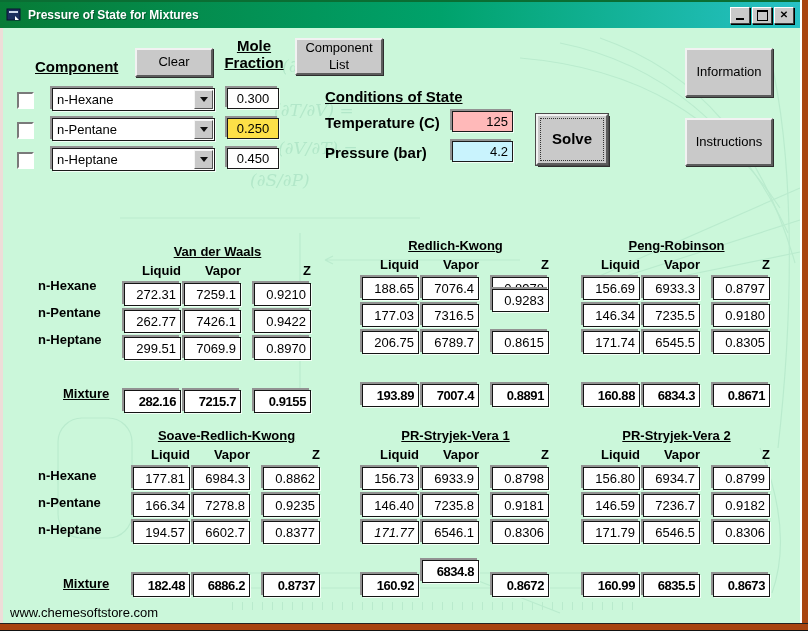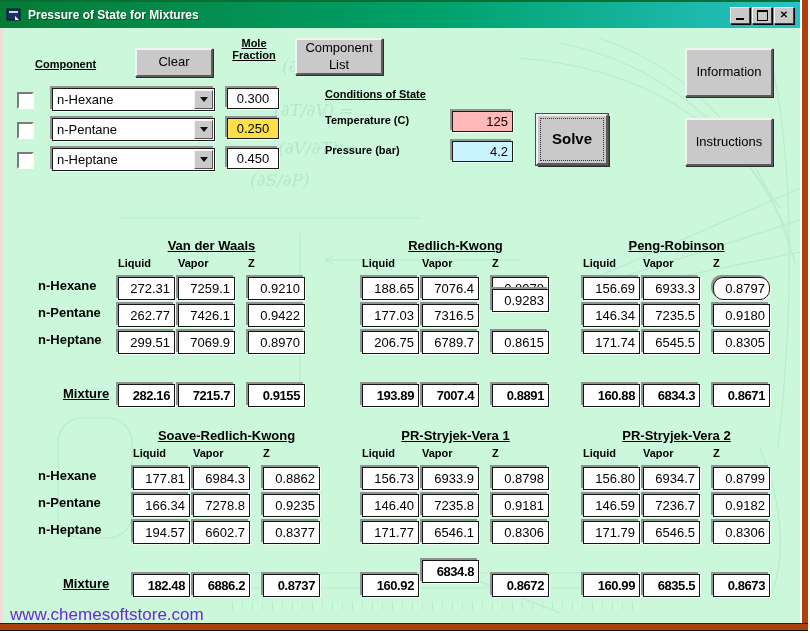--- a/index.html
+++ b/index.html
@@ -20,45 +20,45 @@
   .max-shape{width:9px;height:8px;border:1px solid #000;border-top-width:2px}
   .strip-left{position:absolute;left:0;top:28px;bottom:0;width:3px;background:#eeddd8;z-index:6}
   .strip-right{position:absolute;right:0;top:0;bottom:0;width:10px;background:#fdfdfd;z-index:6}
   .strip-right .brown{position:absolute;right:2px;top:0;bottom:0;width:6px;background:#a8430f}
   .strip-bottom{position:absolute;left:0;right:0;bottom:0;height:10px;background:#fdfdfd;z-index:7}
   .strip-bottom .brown{position:absolute;left:0;right:2px;bottom:2px;height:6px;background:#a8430f;border-top:1px solid #222;border-bottom:1px solid #111}
   
   .wm{position:absolute;left:0;top:28px;z-index:0;opacity:.5;pointer-events:none}
   .wm text{font-family:"DejaVu Serif",serif;font-style:italic;fill:#9bd9b9;font-size:17px}
   
-  .lbl{position:absolute;font-size:11px;font-weight:bold;white-space:nowrap;z-index:2}
+  .lbl{position:absolute;font-size:15px;font-weight:bold;white-space:nowrap;z-index:2}
   .ul{text-decoration:underline}
   .btn{position:absolute;background:#c9c9c9;border:2px solid;border-color:#f2f2f2 #5c5c5c #5c5c5c #f2f2f2;
     box-shadow:1px 1px 0 #2e2e2e;font-family:"Liberation Sans",sans-serif;font-size:13px;color:#000;
     display:flex;align-items:center;justify-content:center;text-align:center;line-height:1.25;z-index:2;cursor:default}
   .sunken{background:#fff;border:1px solid #1a1a1a;box-shadow:-2px -2px 0 #929292,1px 1px 0 #f2fff6}
   .checkbox{position:absolute;width:13px;height:13px;background:#fff;border:2px solid;border-color:#7a7a7a #fff #fff #7a7a7a;z-index:2}
   .dropdown{position:absolute;width:161px;height:21px;z-index:2}
   .dropdown .txt{position:absolute;left:4px;top:3px;font-size:13px;white-space:nowrap}
   .dd-btn{position:absolute;right:1px;top:1px;width:17px;height:17px;background:#c9c9c9;border:1px solid;border-color:#f5f5f5 #555 #555 #f5f5f5;
     display:flex;align-items:center;justify-content:center}
   .dd-arrow{width:0;height:0;border-left:4px solid transparent;border-right:4px solid transparent;border-top:5px solid #111}
   .field{position:absolute;height:21px;font-family:"Liberation Sans",sans-serif;font-size:13px;z-index:2;box-sizing:border-box;padding:0 4px;outline:none}
   input.field{border:1px solid #1a1a1a;box-shadow:-2px -2px 0 #929292,1px 1px 0 #f2fff6}
   
   .band{position:absolute;left:0;width:810px;height:180px;z-index:2}
   .tgroup{position:absolute;top:0;width:187px;height:180px}
   .gtitle{position:absolute;left:0;top:0;width:187px;text-align:center;font-size:13px;font-weight:bold;text-decoration:underline;white-space:nowrap}
-  .hdr{position:absolute;top:19px;width:57px;text-align:left;font-size:11px;font-weight:bold}
+  .hdr{position:absolute;top:19px;width:57px;text-align:right;font-size:13px;font-weight:bold}
   .vbox{position:absolute;width:57px;height:23px;box-sizing:border-box;background:#fff;border:1px solid #141414;
     box-shadow:-2px -2px 0 #929292,1px 1px 0 #f2fff6;font-size:13px;text-align:right;padding:3px 4px 0 0;line-height:1.3}
   .vbox.mixv{font-weight:bold;letter-spacing:-0.4px}
   .rlabel{position:absolute;left:38px;font-size:13px;font-weight:bold;white-space:nowrap}
   .mixlabel{position:absolute;left:63px;top:148px;font-size:13px;font-weight:bold;text-decoration:underline}
-  .footer-url{position:absolute;left:10px;top:605px;font-size:17px;color:#6d28d9;z-index:2}
+  .footer-url{position:absolute;left:10px;top:605px;font-size:13px;color:#000000;z-index:2}
   .molar-title{position:absolute;left:280px;top:205px;width:290px;text-align:center;font-size:15px;font-weight:bold;z-index:2}
   .molar-title .inner{text-decoration:underline}
   sup{font-size:10px}
 </style>
 </head>
 <body>
 
 <div class="window">
 
   <svg class="wm" width="810" height="597">
@@ -165,21 +165,21 @@
   <button class="btn" style="left:536px;top:114px;width:72px;height:51px;font-size:15px;font-weight:bold;outline:1px dotted #333;outline-offset:-5px;box-shadow:0 0 0 1px #4a4a4a,2px 2px 0 #2e2e2e">Solve</button>
   <button class="btn" style="left:685px;top:118px;width:88px;height:48px">Instructions</button>
 
 
   <div id="bands">
       <div class="band" style="top: 238px;">
         <div class="rlabel" style="top: 40px;">n-Hexane</div>
         <div class="rlabel" style="top: 67px;">n-Pentane</div>
         <div class="rlabel" style="top: 94px;">n-Heptane</div>
         <div class="mixlabel">Mixture</div>
-        <div class="tgroup" style="left: 118px;">
+        <div class="tgroup" style="left: 124px; margin-top: 6px;">
           <div class="gtitle">Van der Waals</div>
           <div class="hdr" style="left: 0px;">Liquid</div>
           <div class="hdr" style="left: 60px;">Vapor</div>
           <div class="hdr" style="left: 130px;">Z</div>
           <div class="vbox" style="left: 0px; top: 39px;">272.31</div>
           <div class="vbox" style="left: 60px; top: 39px;">7259.1</div>
           <div class="vbox" style="left: 130px; top: 39px;">0.9210</div>
           <div class="vbox" style="left: 0px; top: 66px;">262.77</div>
           <div class="vbox" style="left: 60px; top: 66px;">7426.1</div>
           <div class="vbox" style="left: 130px; top: 66px;">0.9422</div>
@@ -208,21 +208,21 @@
           <div class="vbox mixv" style="left: 60px; top: 146px;">7007.4</div>
           <div class="vbox mixv" style="left: 130px; top: 146px;">0.8891</div>
         </div>
         <div class="tgroup" style="left: 583px;">
           <div class="gtitle">Peng-Robinson</div>
           <div class="hdr" style="left: 0px;">Liquid</div>
           <div class="hdr" style="left: 60px;">Vapor</div>
           <div class="hdr" style="left: 130px;">Z</div>
           <div class="vbox" style="left: 0px; top: 39px;">156.69</div>
           <div class="vbox" style="left: 60px; top: 39px;">6933.3</div>
-          <div class="vbox" style="left: 130px; top: 39px; border-radius: 10px;">0.8797</div>
+          <div class="vbox" style="left: 130px; top: 39px;">0.8797</div>
           <div class="vbox" style="left: 0px; top: 66px;">146.34</div>
           <div class="vbox" style="left: 60px; top: 66px;">7235.5</div>
           <div class="vbox" style="left: 130px; top: 66px;">0.9180</div>
           <div class="vbox" style="left: 0px; top: 93px;">171.74</div>
           <div class="vbox" style="left: 60px; top: 93px;">6545.5</div>
           <div class="vbox" style="left: 130px; top: 93px;">0.8305</div>
           <div class="vbox mixv" style="left: 0px; top: 146px;">160.88</div>
           <div class="vbox mixv" style="left: 60px; top: 146px;">6834.3</div>
           <div class="vbox mixv" style="left: 130px; top: 146px;">0.8671</div>
         </div>
@@ -254,21 +254,21 @@
           <div class="gtitle">PR-Stryjek-Vera 1</div>
           <div class="hdr" style="left: 0px;">Liquid</div>
           <div class="hdr" style="left: 60px;">Vapor</div>
           <div class="hdr" style="left: 130px;">Z</div>
           <div class="vbox" style="left: 0px; top: 39px;">156.73</div>
           <div class="vbox" style="left: 60px; top: 39px;">6933.9</div>
           <div class="vbox" style="left: 130px; top: 39px;">0.8798</div>
           <div class="vbox" style="left: 0px; top: 66px;">146.40</div>
           <div class="vbox" style="left: 60px; top: 66px;">7235.8</div>
           <div class="vbox" style="left: 130px; top: 66px;">0.9181</div>
-          <div class="vbox" style="left: 0px; top: 93px;">171.77</div>
+          <div class="vbox" style="left: 0px; top: 93px; font-style: italic;">171.77</div>
           <div class="vbox" style="left: 60px; top: 93px;">6546.1</div>
           <div class="vbox" style="left: 130px; top: 93px;">0.8306</div>
           <div class="vbox mixv" style="left: 0px; top: 146px;">160.92</div>
           <div class="vbox mixv" style="left: 60px; top: 132px;">6834.8</div>
           <div class="vbox mixv" style="left: 130px; top: 146px;">0.8672</div>
         </div>
         <div class="tgroup" style="left: 583px;">
           <div class="gtitle">PR-Stryjek-Vera 2</div>
           <div class="hdr" style="left: 0px;">Liquid</div>
           <div class="hdr" style="left: 60px;">Vapor</div>

